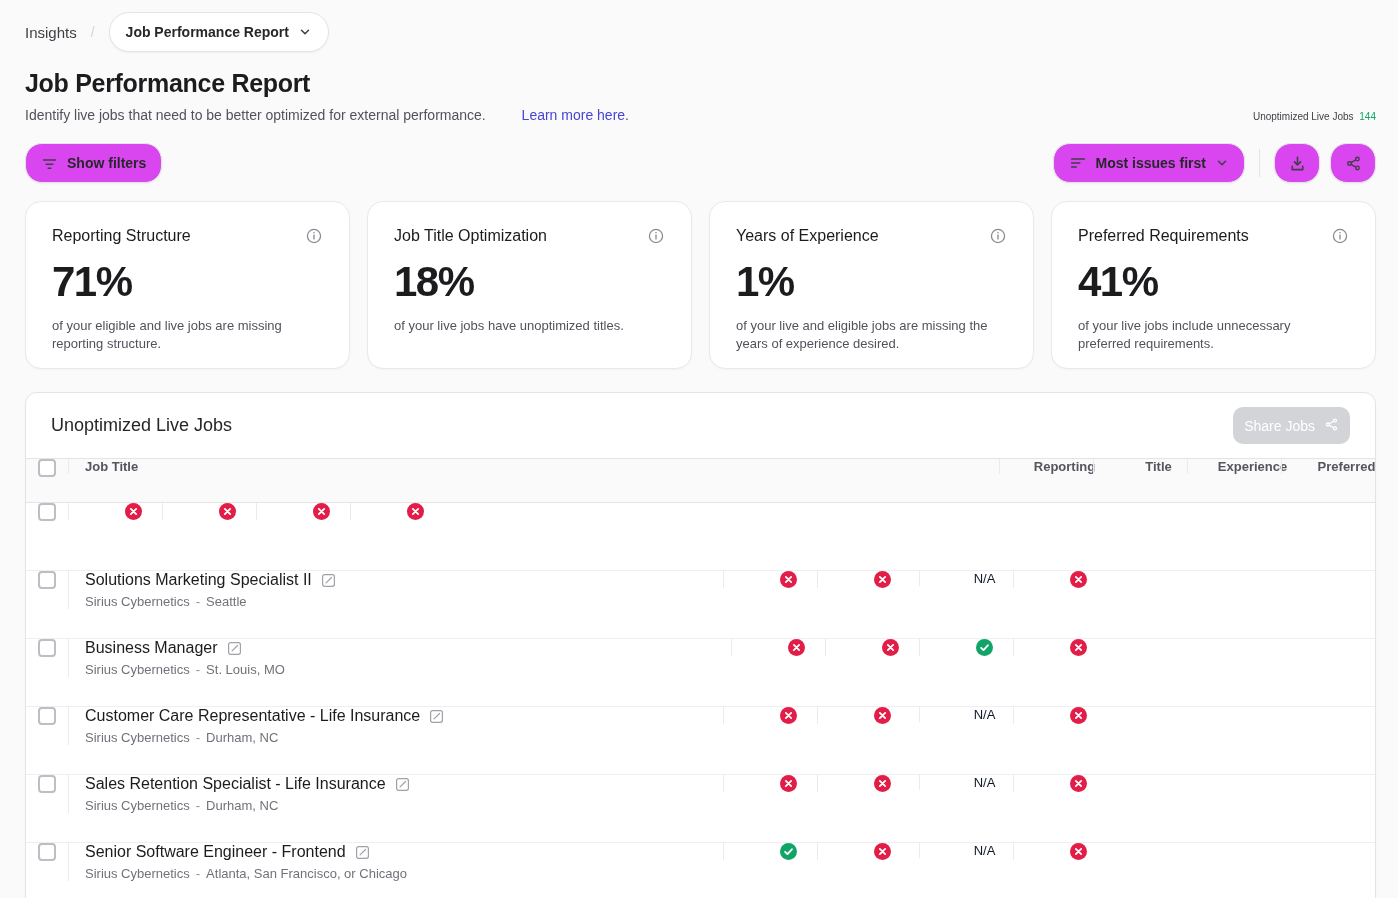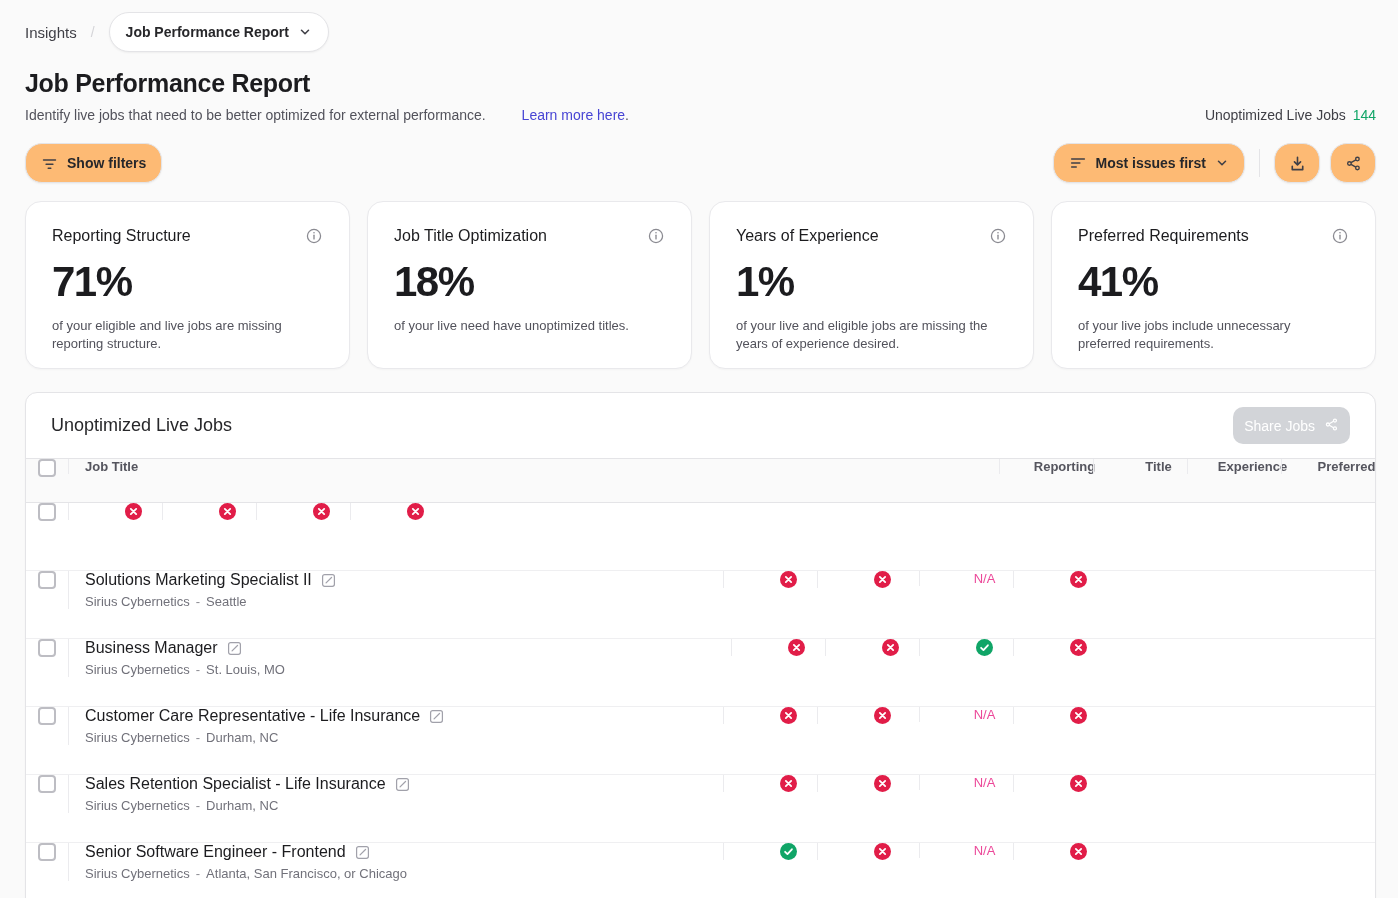--- a/index.html
+++ b/index.html
@@ -22,28 +22,28 @@
     box-shadow: 0 1px 2px rgba(0,0,0,.05);
     font-size: 14px; font-weight: 700; color: #27272a; cursor: pointer;
   }
   .crumb-pill svg { display: block; }
 
   
   .page-title { font-size: 25px; font-weight: 700; letter-spacing: -0.3px; margin-top: 17px; color: #1c1c1f; }
   .sub-row { display: flex; justify-content: space-between; align-items: baseline; margin-top: 9px; }
   .sub-desc { font-size: 14px; color: #52525b; }
   .sub-desc a { color: #4744d4; text-decoration: none; cursor: pointer; padding-left: 32px; }
-  .counter { font-size: 14px; color: #3f3f46; }
+  .counter { font-size: 10px; color: #3f3f46; }
   .counter .count { color: #10a567; font-weight: 400; margin-left: 3px; }
 
   
   .toolbar { display: flex; justify-content: space-between; align-items: center; margin-top: 20px; }
   .btn {
     display: inline-flex; align-items: center; gap: 9px;
-    height: 40px; padding: 0 15px; background: #fdba74;
+    height: 40px; padding: 0 15px; background: #d946ef;
     border: 1px solid #e4e4e7; border-radius: 17px;
     box-shadow: 0 1px 2px rgba(0,0,0,.05);
     font-size: 14px; font-weight: 700; color: #27272a; cursor: pointer;
     font-family: inherit;
   }
   .btn-icon { width: 46px; justify-content: center; padding: 0; }
   .toolbar-right { display: flex; align-items: center; }
   .v-divider { width: 1px; height: 28px; background: #e4e4e7; margin: 0 14px; }
   .toolbar-right .btn + .btn { margin-left: 10px; }
   .btn svg { display: block; flex-shrink: 0; }
@@ -88,21 +88,21 @@
   .checkbox {
     width: 18px; height: 18px; border: 2px solid #bdbdc3; border-radius: 4px;
     background: #fff; cursor: pointer; display: inline-block;
   }
   .c-title .job-wrap { display: flex; flex-direction: column; gap: 5px; }
   .job-line { display: flex; align-items: center; gap: 9px; }
   .job-title { font-size: 16px; font-weight: 400; color: #1c1c1f; cursor: pointer; }
   .edit-ic { line-height: 0; cursor: pointer; }
   .job-sub { font-size: 13px; color: #71717a; }
   .job-sub .dash { margin: 0 6px; color: #8b8b93; }
-  .status-cell.na { font-size: 13px; color: #ec4899; margin-left: 8px; }
+  .status-cell.na { font-size: 13px; color: #0f172a; margin-left: 8px; }
   .status-cell svg { display: block; }
 </style>
 </head>
 <body>
 
 <div class="page">
 
   <div class="breadcrumb">
     <span class="crumb-root">Insights</span>
     <span class="crumb-sep">/</span>
@@ -193,21 +193,21 @@
         <span class="card-title">Job Title Optimization</span>
         <button class="info-btn">
           <svg width="18" height="18" viewBox="0 0 20 20" fill="none">
               <circle cx="10" cy="10" r="7.3" stroke="#8a8a91" stroke-width="1.4"></circle>
               <path d="M10 9.2v4" stroke="#8a8a91" stroke-width="1.5" stroke-linecap="round"></path>
               <circle cx="10" cy="6.4" r="0.9" fill="#8a8a91"></circle>
             </svg>
         </button>
       </div>
       <div class="card-value">18%</div>
-      <div class="card-desc">of your live need have unoptimized titles.</div>
+      <div class="card-desc">of your live jobs have unoptimized titles.</div>
     </div>
     <div class="card">
       <div class="card-top">
         <span class="card-title">Years of Experience</span>
         <button class="info-btn">
           <svg width="18" height="18" viewBox="0 0 20 20" fill="none">
               <circle cx="10" cy="10" r="7.3" stroke="#8a8a91" stroke-width="1.4"></circle>
               <path d="M10 9.2v4" stroke="#8a8a91" stroke-width="1.5" stroke-linecap="round"></path>
               <circle cx="10" cy="6.4" r="0.9" fill="#8a8a91"></circle>
             </svg>

